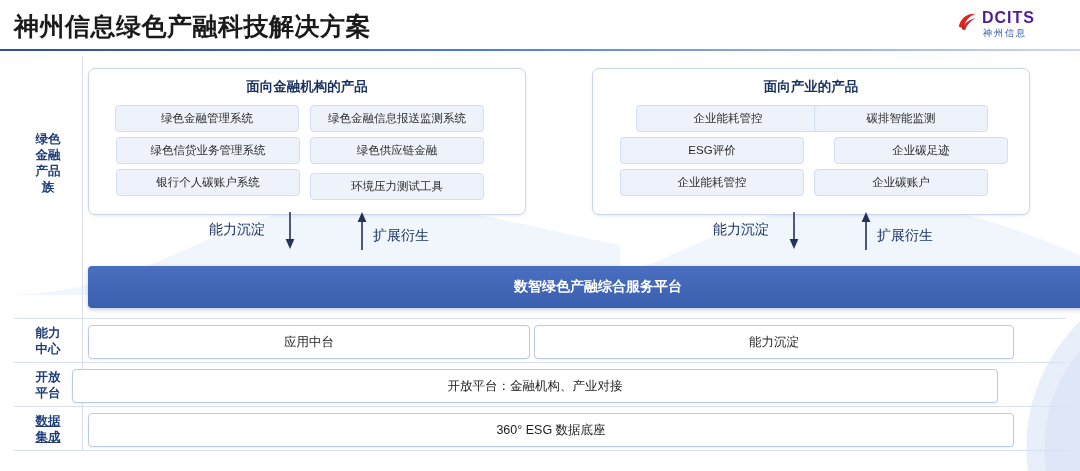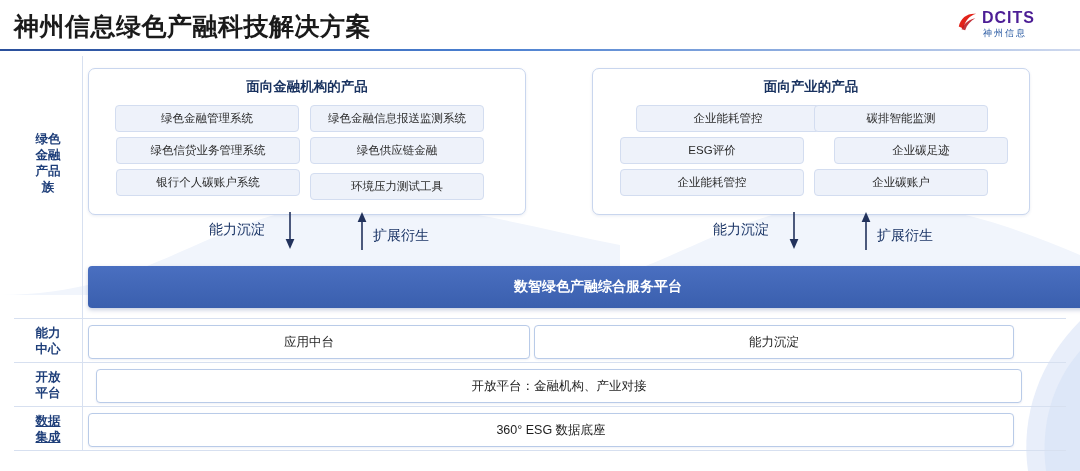--- a/index.html
+++ b/index.html
@@ -192,15 +192,15 @@
   <line x1="7" y1="10" x2="7" y2="38" stroke="#22325c" stroke-width="1.6"></line>
   <polygon points="7,0 2.6,10 11.4,10" fill="#22325c"></polygon>
 </svg>
 <div class="arrow-caption" style="left:877px;top:227px;">扩展衍生</div>
 
 <div class="platform-bar" style="left:88px;top:266px;width:1020px;height:42px;">数智绿色产融综合服务平台</div>
 
 <div class="bar" style="left:88px;top:325px;width:440px;height:32px;">应用中台</div>
 <div class="bar" style="left:534px;top:325px;width:478px;height:32px;">能力沉淀</div>
 
-<div class="bar" style="left:96px;top:369px;width:924px;height:32px;">开放平台：金融机构、产业对接</div>
+<div class="bar" style="left:72px;top:369px;width:924px;height:32px;">开放平台：金融机构、产业对接</div>
 
 <div class="bar" style="left:88px;top:413px;width:924px;height:32px;">360° ESG 数据底座</div>
 
 </body></html>

